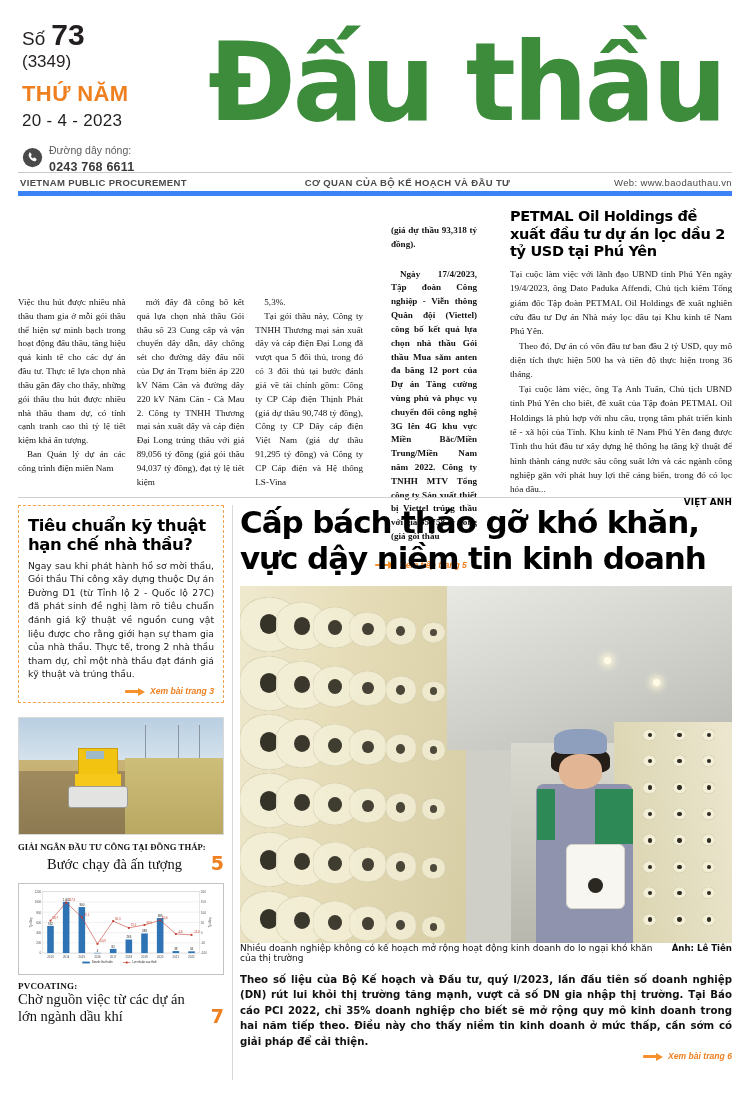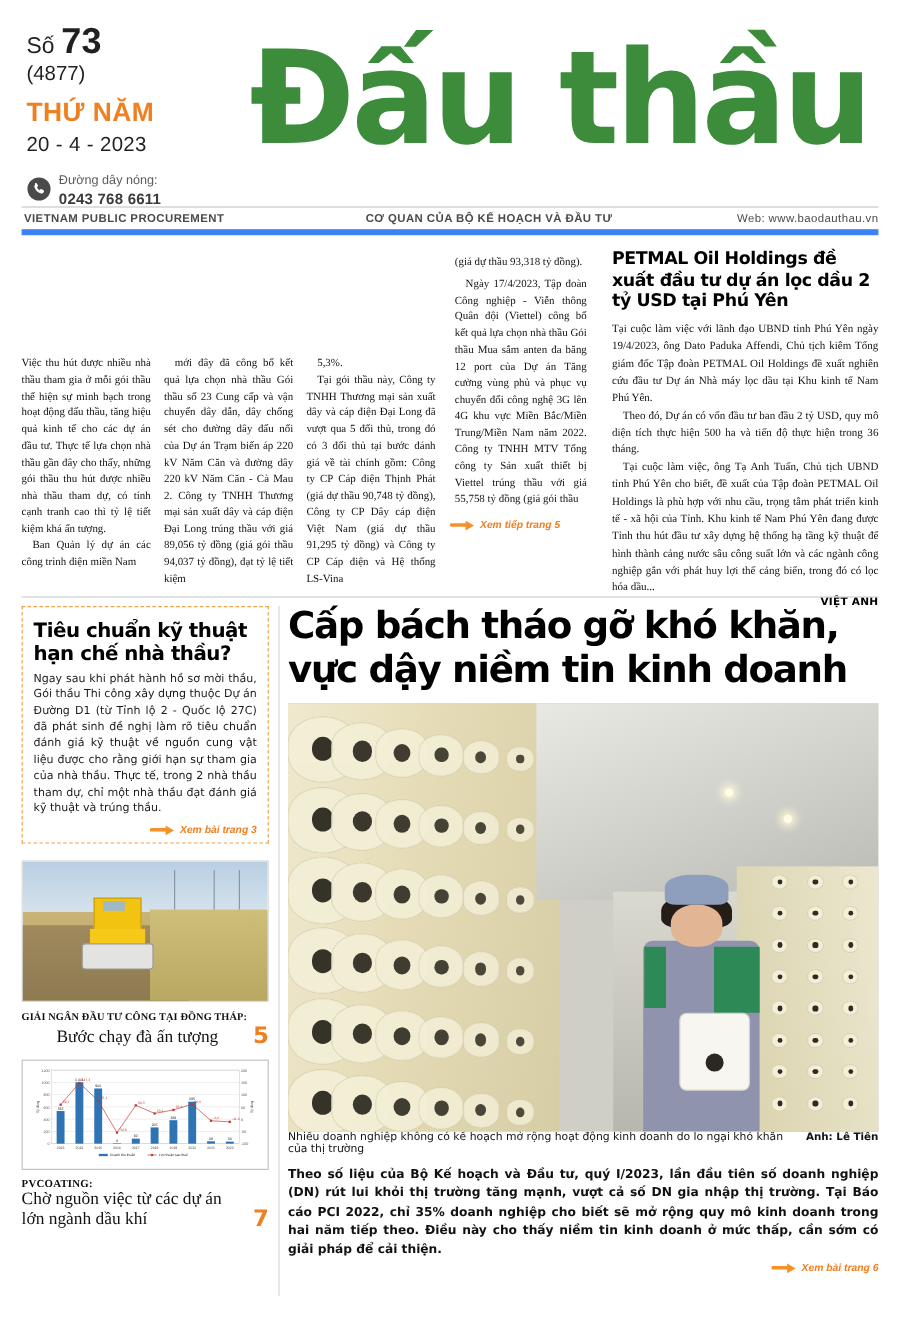--- a/index.html
+++ b/index.html
@@ -61,21 +61,21 @@
   .cols-3 p, .col-single p {
     font-family:"Liberation Serif", serif;
     font-size:9.1px; line-height:1.52; text-align:justify; color:#111;
     text-indent:9px; margin:0;
   }
   .cols-3 p:first-child { text-indent:0; }
   .col-4 {
     position:absolute; left:357px; top:0; width:118px;
   }
   .col-4 p { font-family:"Liberation Serif", serif; font-size:9.1px; line-height:1.52;
-             text-align:justify; color:#111; text-indent:9px; margin:4px;}
+             text-align:justify; color:#111; text-indent:9px; margin:16px;font-weight:bold;}
   .col-4 p:first-child { text-indent:0; }
 
   .see-more {
     display:flex; align-items:center; gap:5px; margin-top:9px;
     font-family:"Liberation Sans", sans-serif;
     font-style:italic; font-size:8.6px; color:#ef8022; font-weight:600;
   }
   .see-more .arrow { width:20px; height:8px; position:relative; flex:0 0 20px;}
   .see-more .arrow::before {
     content:''; position:absolute; left:0; top:3px; width:14px; height:2.6px;
@@ -205,21 +205,21 @@
 
 <div class="page">
 
   <div class="masthead">
 
     <div class="mh-left">
       <div class="mh-issue">
         <span>Số</span>
         <b>73</b>
       </div>
-      <div class="mh-sub">(4877)</div>
+      <div class="mh-sub">(3349)</div>
       <div class="mh-day">THỨ NĂM</div>
       <div class="mh-date">20 - 4 - 2023</div>
       <div class="mh-hot">
         <span>
           <svg width="21" height="21" viewBox="0 0 24 24">
             <circle cx="12" cy="12" r="11" fill="#4a4a4a"></circle>
             <path d="M8.2 6.6c.5-.4 1.2-.3 1.6.2l1.1 1.5c.3.5.2 1.1-.2 1.5l-.7.6c.5 1.2 1.5 2.2 2.7 2.7l.6-.7c.4-.4 1-.5 1.5-.2l1.5 1.1c.5.4.6 1.1.2 1.6l-.6.8c-.5.6-1.3.8-2 .6-3-.9-5.4-3.3-6.3-6.3-.2-.7 0-1.5.6-2l.0-.4z" fill="#fff"></path>
           </svg>
         </span>
         <span class="mh-hot-txt">

